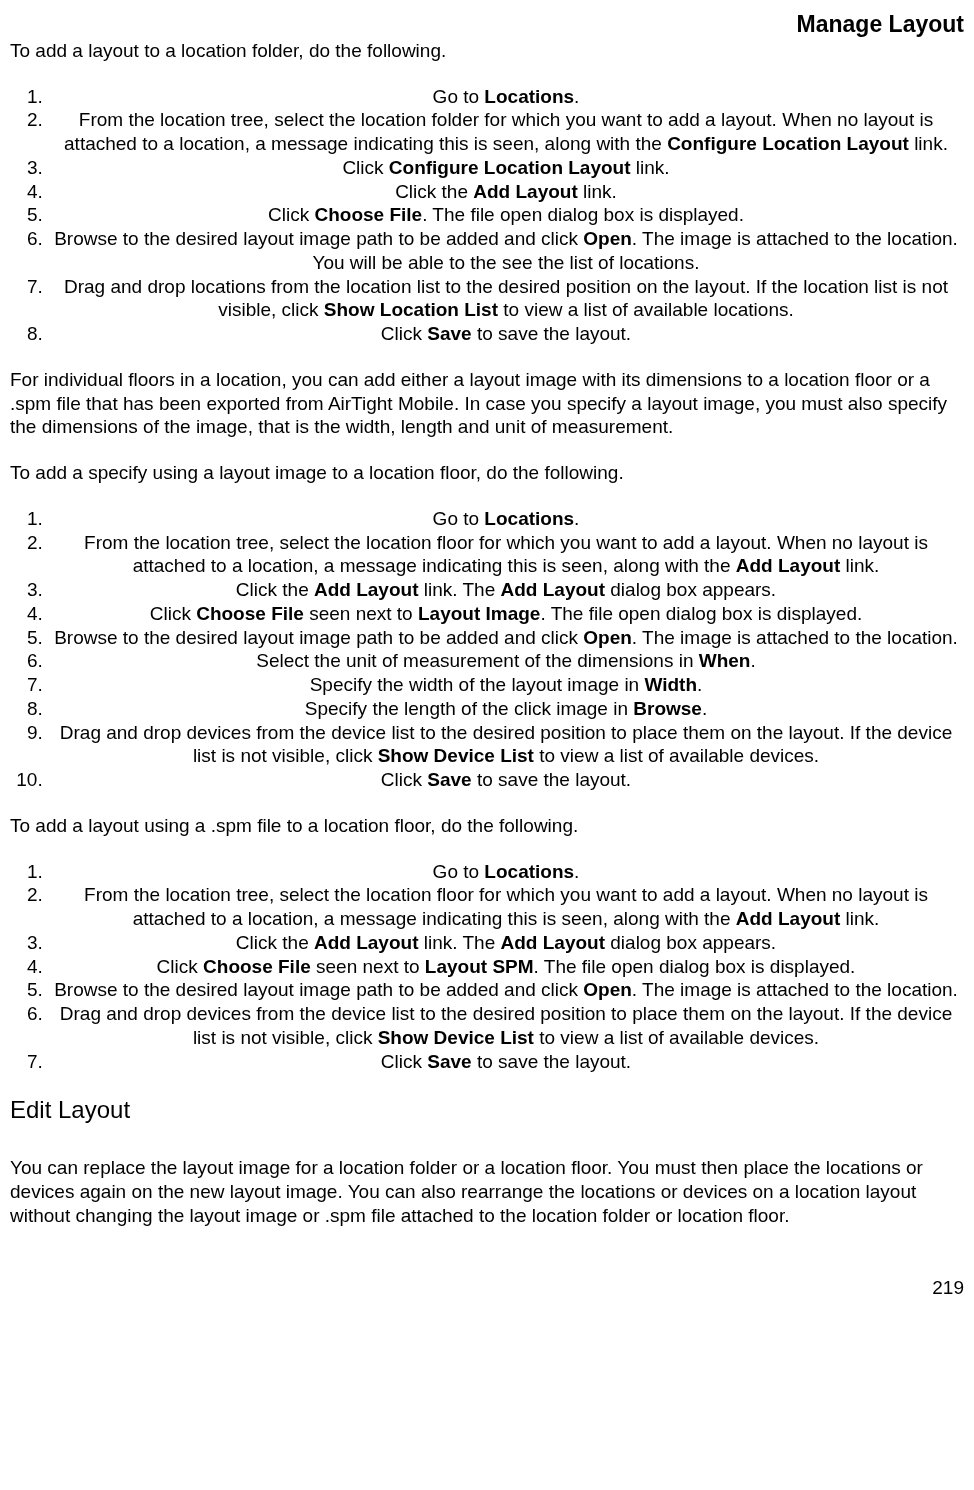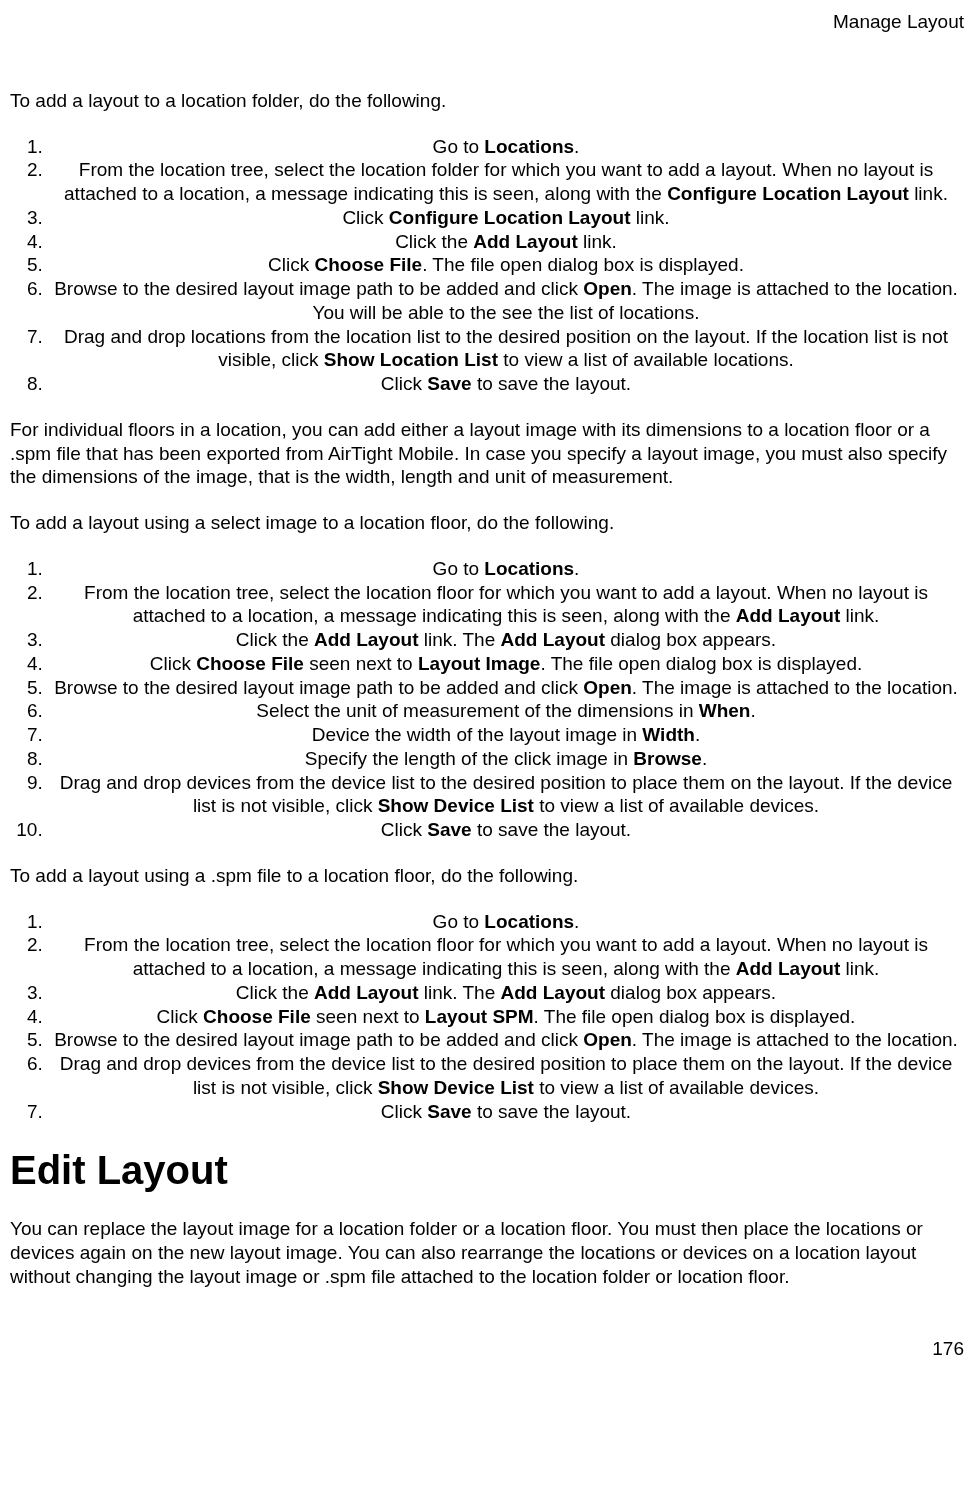--- a/index.html
+++ b/index.html
@@ -7,40 +7,40 @@
     font-size: 19px;
     line-height: 1.25;
     color: #000;
     margin: 0;
     padding: 10px 10px 10px 10px;
     width: 974px;
     box-sizing: border-box;
   }
   .header {
     text-align: right;
-    margin-bottom: 55px;
-    font-size: 19px;
+    font-size: 23px;
+    font-weight: bold;
   }
   p {
     margin: 0 0 22px 0;
   }
   ol {
     margin: 0 0 22px 0;
     padding-left: 38px;
   }
   ol li {
     padding-left: 0px;
     margin-bottom: 0;
     text-align: center;
   }
   .b { font-weight: bold; }
   h2 {
-    font-size: 40px;
-    font-weight: bold;
-    margin: 22px 0 22px 0;
+    font-size: 24px;
+    font-weight: normal;
+    margin: 22px 0 31px 0;
   }
   .footer {
     text-align: right;
     margin-top: 48px;
     font-size: 19px;
   }
 </style>
 </head>
 <body>
 
@@ -56,30 +56,30 @@
   <li><span>Click </span><span class="b">Configure Location Layout</span><span> link.</span></li>
   <li><span>Click the </span><span class="b">Add Layout</span><span> link.</span></li>
   <li><span>Click </span><span class="b">Choose File</span><span>. The file open dialog box is displayed.</span></li>
   <li><span>Browse to the desired layout image path to be added and click </span><span class="b">Open</span><span>. The image is attached to the location. You will be able to the see the list of locations.</span></li>
   <li><span>Drag and drop locations from the location list to the desired position on the layout. If the location list is not visible, click </span><span class="b">Show Location List</span><span> to view a list of available locations.</span></li>
   <li><span>Click </span><span class="b">Save</span><span> to save the layout.</span></li>
 </ol>
 
 <p>For individual floors in a location, you can add either a layout image with its dimensions to a location floor or a .spm file that has been exported from AirTight Mobile. In case you specify a layout image, you must also specify the dimensions of the image, that is the width, length and unit of measurement.</p>
 
-<p>To add a layout using a select image to a location floor, do the following.</p>
+<p>To add a specify using a layout image to a location floor, do the following.</p>
 
 <ol>
   <li><span>Go to </span><span class="b">Locations</span><span>.</span></li>
   <li><span>From the location tree, select the location floor for which you want to add a layout. When no layout is attached to a location, a message indicating this is seen, along with the </span><span class="b">Add Layout</span><span> link.</span></li>
   <li><span>Click the </span><span class="b">Add Layout</span><span> link. The </span><span class="b">Add Layout</span><span> dialog box appears.</span></li>
   <li><span>Click </span><span class="b">Choose File</span><span> seen next to </span><span class="b">Layout Image</span><span>. The file open dialog box is displayed.</span></li>
   <li><span>Browse to the desired layout image path to be added and click </span><span class="b">Open</span><span>. The image is attached to the location.</span></li>
   <li><span>Select the unit of measurement of the dimensions in </span><span class="b">When</span><span>.</span></li>
-  <li><span>Device the width of the layout image in </span><span class="b">Width</span><span>.</span></li>
+  <li><span>Specify the width of the layout image in </span><span class="b">Width</span><span>.</span></li>
   <li><span>Specify the length of the click image in </span><span class="b">Browse</span><span>.</span></li>
   <li><span>Drag and drop devices from the device list to the desired position to place them on the layout. If the device list is not visible, click </span><span class="b">Show Device List</span><span> to view a list of available devices.</span></li>
   <li><span>Click </span><span class="b">Save</span><span> to save the layout.</span></li>
 </ol>
 
 <p>To add a layout using a .spm file to a location floor, do the following.</p>
 
 <ol>
   <li><span>Go to </span><span class="b">Locations</span><span>.</span></li>
   <li><span>From the location tree, select the location floor for which you want to add a layout. When no layout is attached to a location, a message indicating this is seen, along with the </span><span class="b">Add Layout</span><span> link.</span></li>
@@ -88,14 +88,14 @@
   <li><span>Browse to the desired layout image path to be added and click </span><span class="b">Open</span><span>. The image is attached to the location.</span></li>
   <li><span>Drag and drop devices from the device list to the desired position to place them on the layout. If the device list is not visible, click </span><span class="b">Show Device List</span><span> to view a list of available devices.</span></li>
   <li><span>Click </span><span class="b">Save</span><span> to save the layout.</span></li>
 </ol>
 
 <h2>Edit Layout</h2>
 
 <p>You can replace the layout image for a location folder or a location floor. You must then place the locations or devices again on the new layout image. You can also rearrange the locations or devices on a location layout without changing the layout image or .spm file attached to the location folder or location floor.</p>
 
 <div class="footer">
-  <span>176</span>
+  <span>219</span>
 </div>
 
 </body></html>

